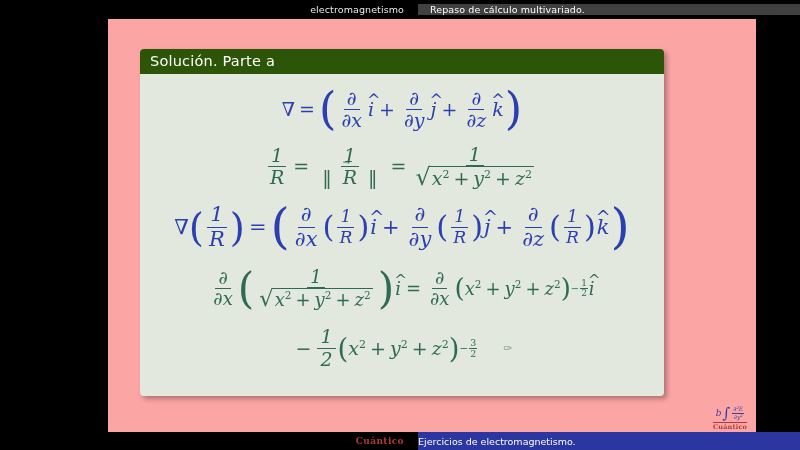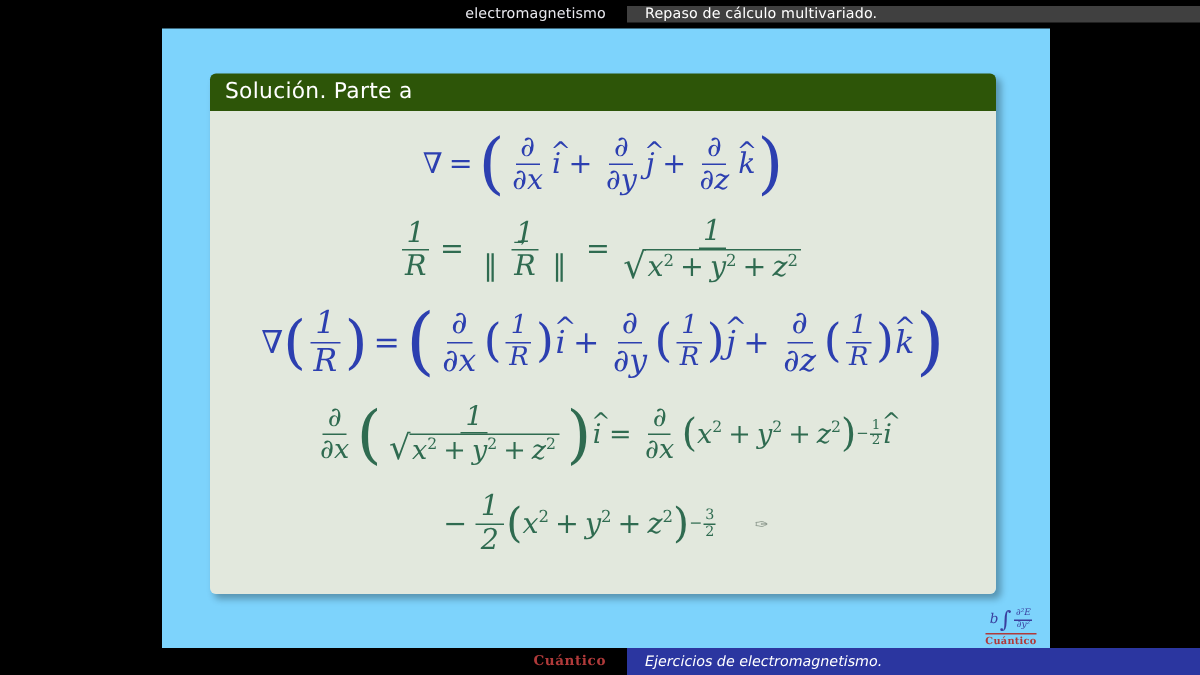--- a/index.html
+++ b/index.html
@@ -78,34 +78,33 @@
     font-family: "DejaVu Serif", serif;
     font-weight: bold;
     letter-spacing: .4px;
   }
   .botbar-right {
     flex: 1 1 auto;
     background: #2b36a0;
     color: #ffffff;
     display: flex;
     align-items: center;
-    padding-left: 12px;
+    padding-left: 0;
     box-sizing: border-box;
     font-size: 9.5px;
-    font-style: italic;
   }
 
   
   .slide {
     position: absolute;
     left: 108px;
     top: 19px;
-    width: 592px;
+    width: 648px;
     height: 414px;
-    background: #7dd3fc;
+    background: #fca5a5;
   }
 
   
   .block {
     position: absolute;
     left: 32px;
     top: 30px;
     width: 524px;
     box-shadow: 3px 3px 5px rgba(0,0,0,.30);
     border-radius: 4px;

